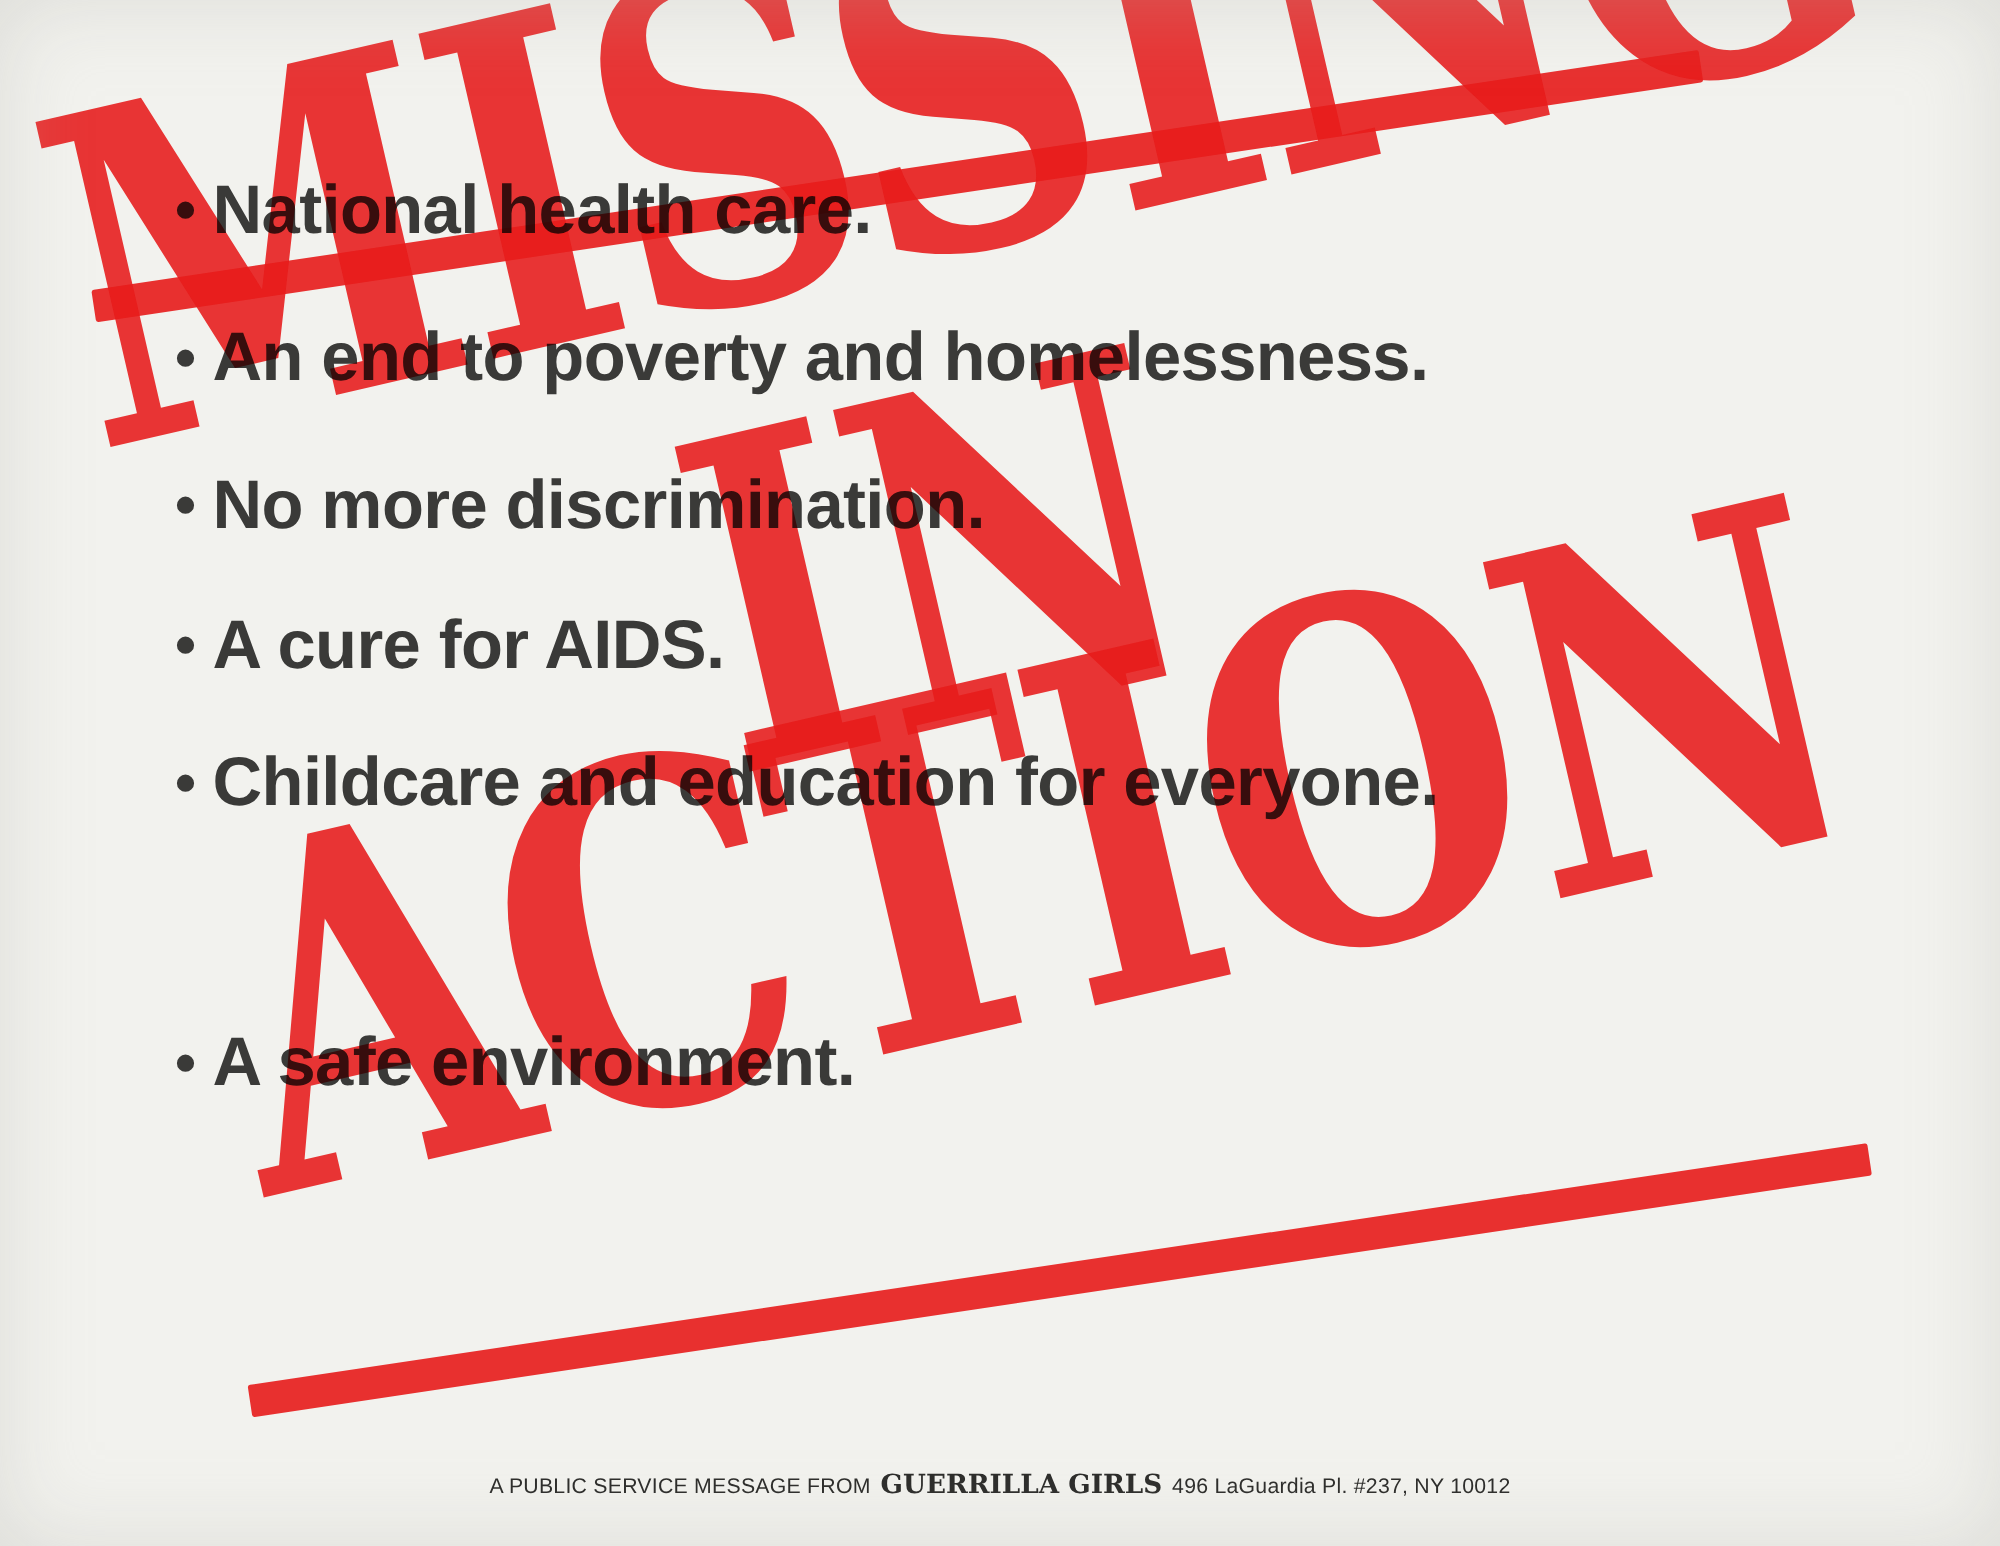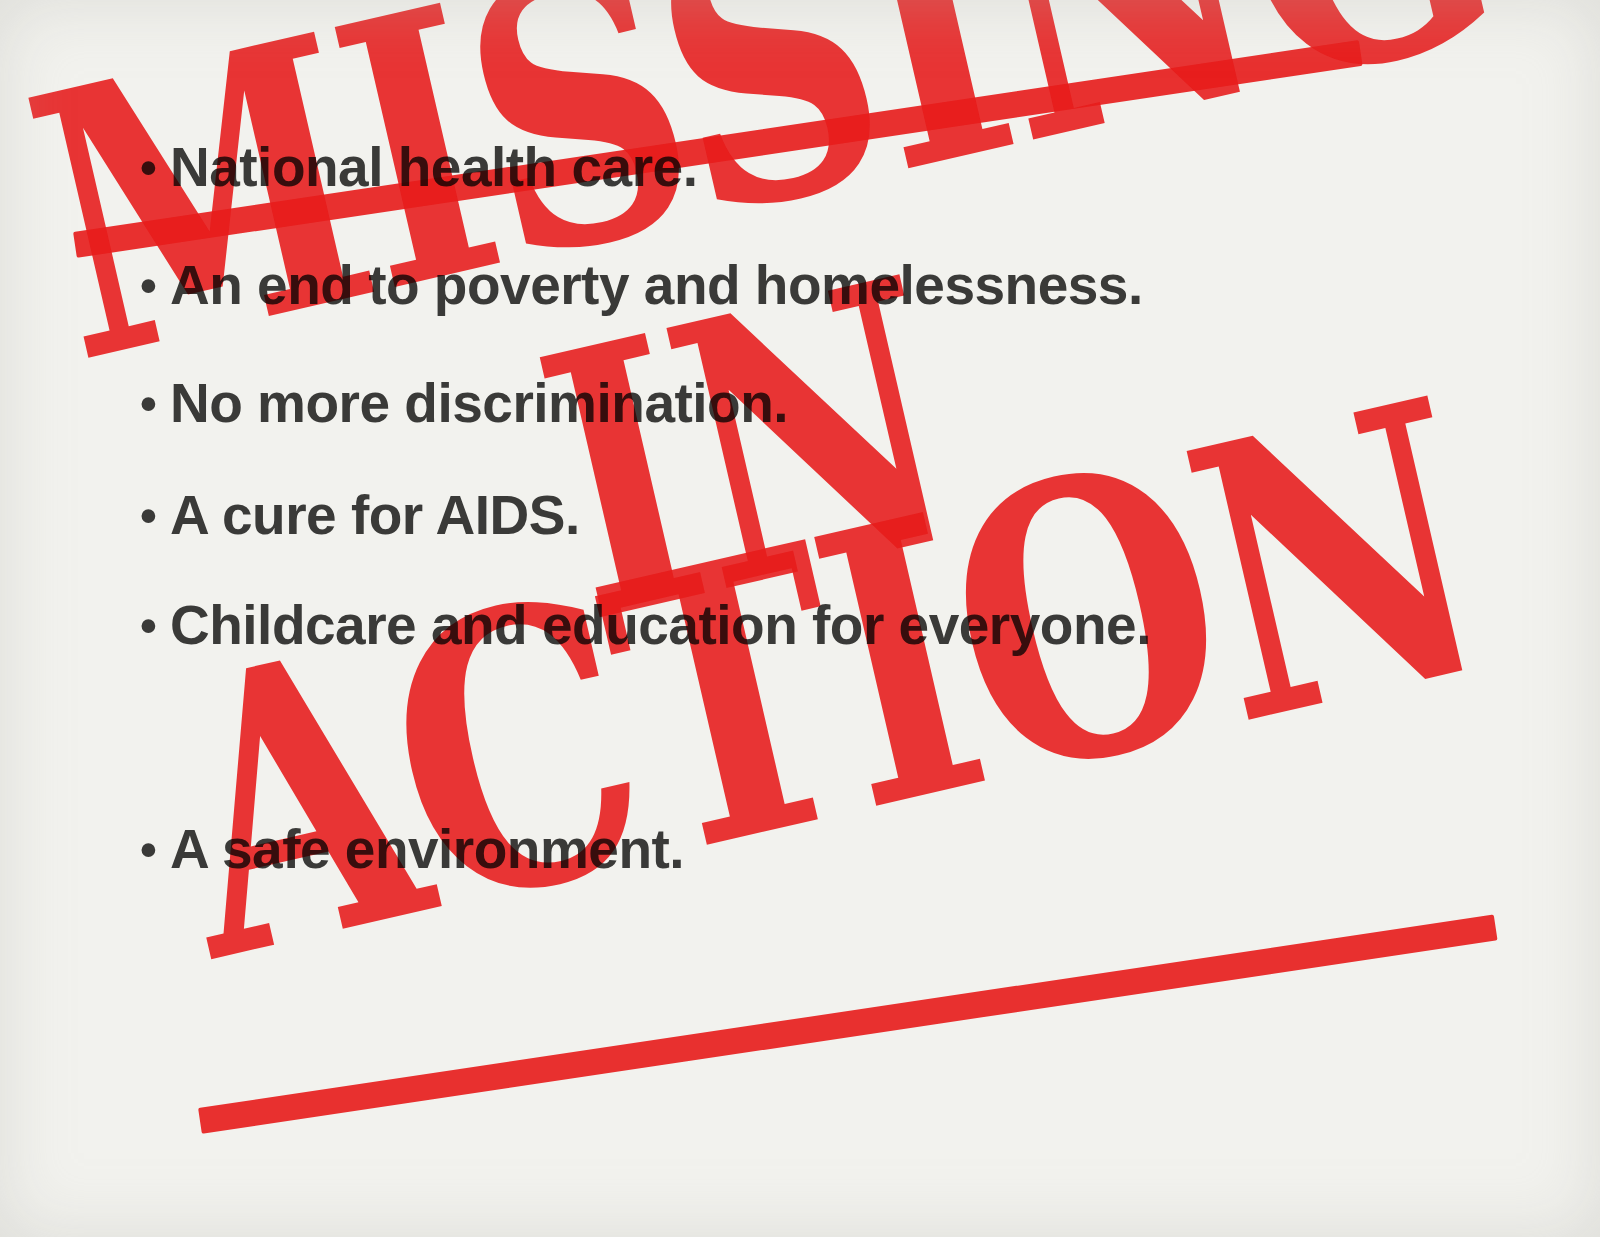--- a/index.html
+++ b/index.html
@@ -192,15 +192,20 @@
   </ul>
 
   <div id="stamp">
     <div class="stamp-rule" id="stamp-rule-top"></div>
     <div class="stamp-word" id="stamp-word-missing">MISSING</div>
     <div class="stamp-word" id="stamp-word-in">IN</div>
     <div class="stamp-word" id="stamp-word-action">ACTION</div>
     <div class="stamp-rule" id="stamp-rule-bottom"></div>
   </div>
 
+  <div id="credit">
+    <span id="credit-prefix">A PUBLIC SERVICE MESSAGE FROM</span>
+    <span id="credit-org">GUERRILLA GIRLS</span>
+    <span id="credit-address">496 LaGuardia Pl. #237, NY 10012</span>
+  </div>
 
   <div id="paper-edge"></div>
 </div>
 
 </body></html>

